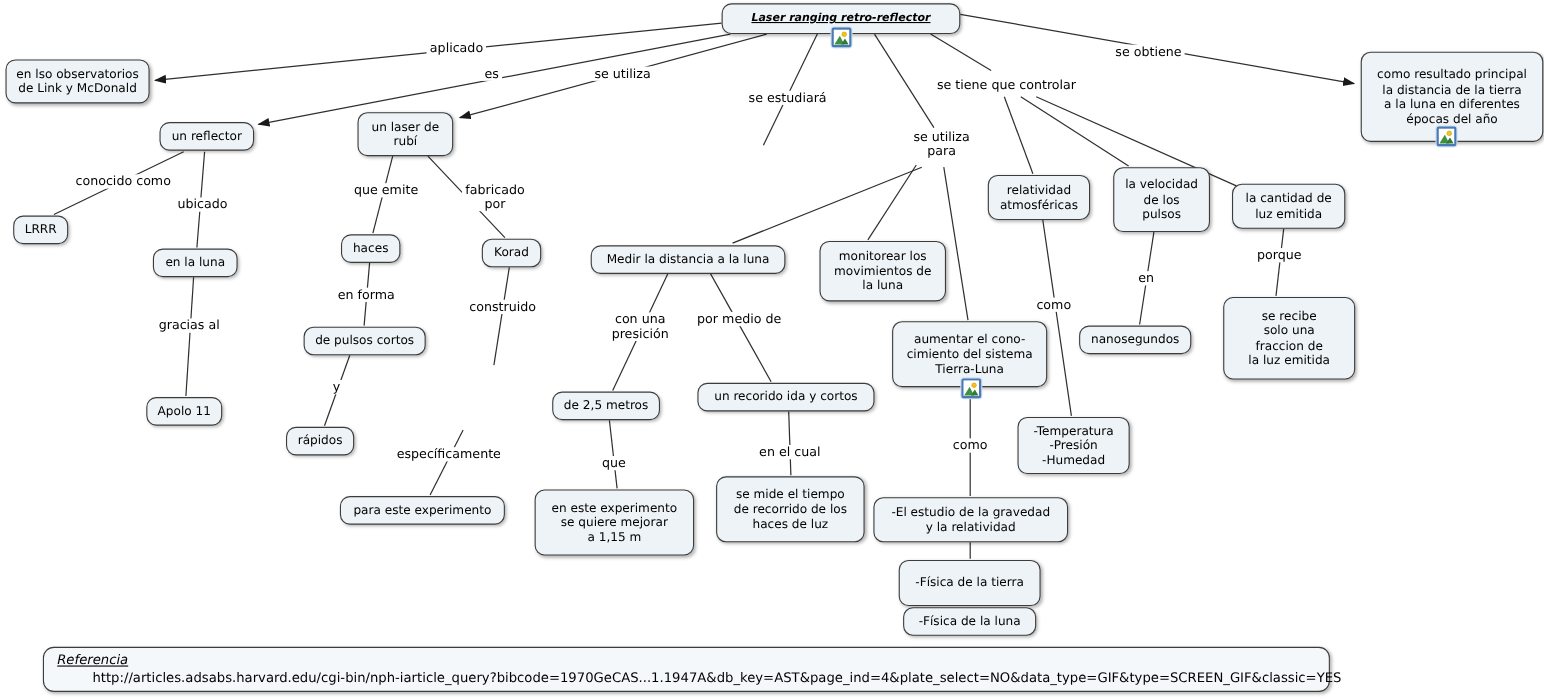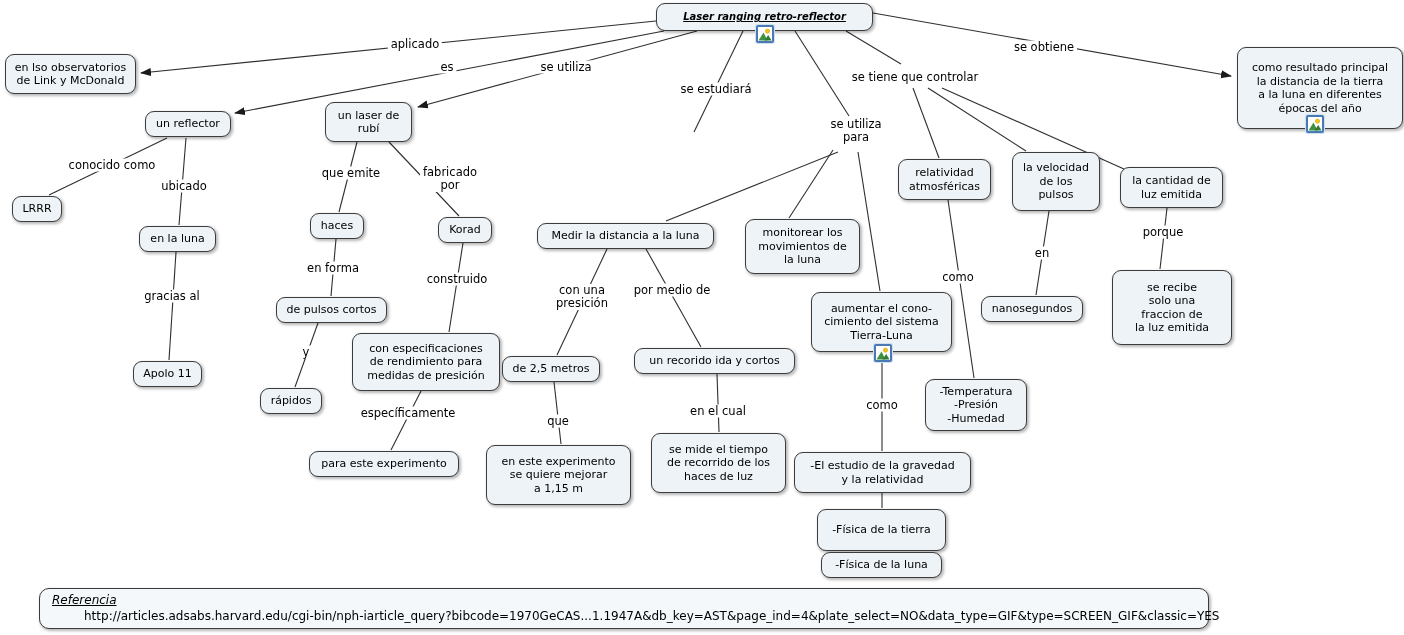--- a/index.html
+++ b/index.html
@@ -106,23 +106,20 @@
   <div class="node" style="left:145px;top:111px;width:86px;height:26px">un reflector</div>
   <div class="node" style="left:12px;top:196px;width:50px;height:26px">LRRR</div>
   <div class="node" style="left:139px;top:226px;width:77px;height:26px">en la luna</div>
   <div class="node" style="left:133px;top:361px;width:69px;height:26px">Apolo 11</div>
   <div class="node" style="left:325px;top:102px;width:87px;height:40px">un laser de
 rubí</div>
   <div class="node" style="left:310px;top:213px;width:54px;height:26px">haces</div>
   <div class="node" style="left:276px;top:297px;width:111px;height:26px">de pulsos cortos</div>
   <div class="node" style="left:260px;top:388px;width:62px;height:26px">rápidos</div>
   <div class="node" style="left:438px;top:217px;width:54px;height:26px">Korad</div>
-  <div class="node" style="left:352px;top:333px;width:148px;height:58px">con especificaciones
-de rendimiento para
-medidas de presición</div>
   <div class="node" style="left:309px;top:451px;width:150px;height:26px">para este experimento</div>
   <div class="node" style="left:537px;top:223px;width:177px;height:26px">Medir la distancia a la luna</div>
   <div class="node" style="left:502px;top:356px;width:98px;height:26px">de 2,5 metros</div>
   <div class="node" style="left:486px;top:445px;width:145px;height:60px">en este experimento
 se quiere mejorar
 a 1,15 m</div>
   <div class="node" style="left:634px;top:348px;width:161px;height:26px">un recorido ida y cortos</div>
   <div class="node" style="left:651px;top:433px;width:135px;height:60px">se mide el tiempo
 de recorrido de los
 haces de luz</div>

